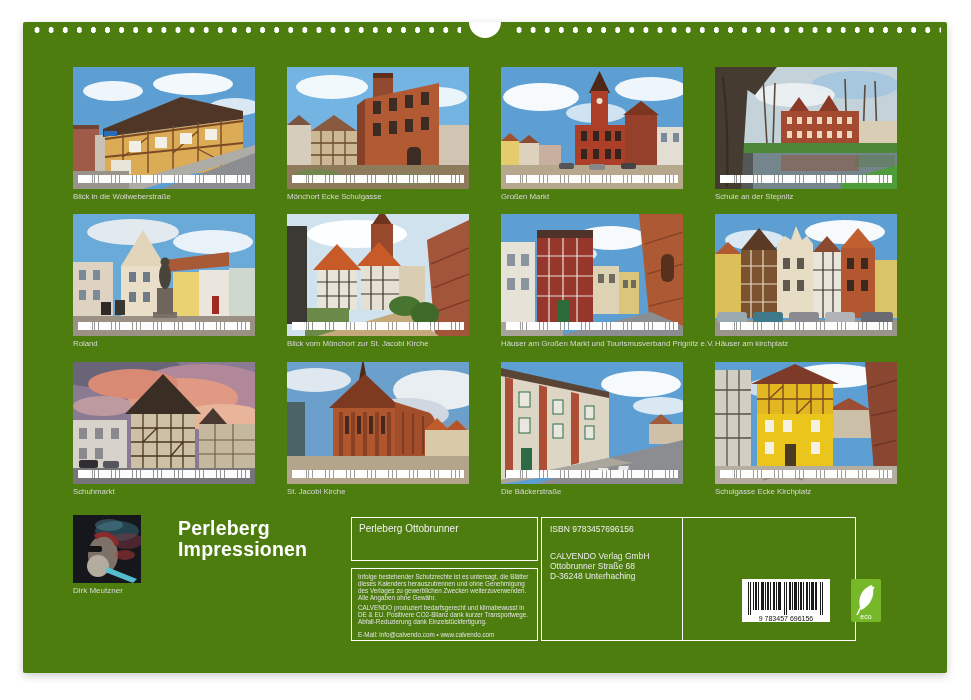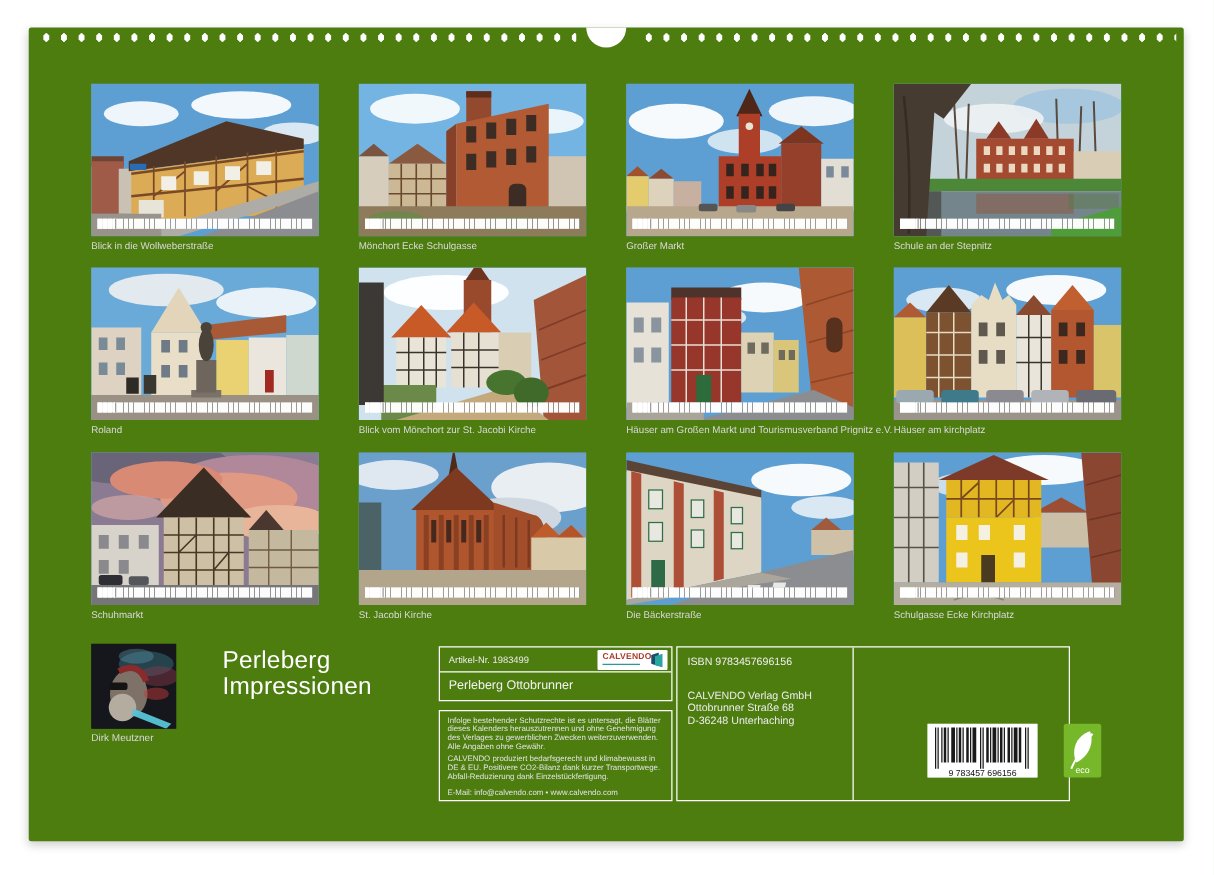--- a/index.html
+++ b/index.html
@@ -13,21 +13,21 @@
   .photo{position:absolute;width:182px;height:122px;overflow:hidden;background:#6aa5d5}
   .photo svg{display:block;width:182px;height:122px}
   .c1{left:50px}.c2{left:264px}.c3{left:478px}.c4{left:692px}
   .r1{top:45px}.r2{top:192px}.r3{top:340px}
   .strip{position:absolute;left:5px;right:5px;bottom:6px;height:8px;background-color:rgba(255,255,255,.55);background-image:repeating-linear-gradient(90deg,rgba(255,255,255,.95) 0 3.6px,rgba(110,110,110,.55) 3.6px 4.2px)}
   .strip::before{content:"";position:absolute;left:0;top:0;width:14px;height:100%;background:rgba(255,255,255,.9);border-right:1px solid rgba(90,90,90,.6)}
   .caption{position:absolute;color:#d9d9d9;font-size:7.8px;line-height:9px;white-space:nowrap}
   .capr1{top:170px}.capr2{top:317px}.capr3{top:465px}
   .author-photo{position:absolute;left:50px;top:493px;width:68px;height:68px;overflow:hidden;background:#15171c}
   .author-name{position:absolute;left:50px;top:564px;color:#d9d9d9;font-size:8px}
-  .main-title{position:absolute;left:155px;top:496px;color:#fff;font-size:19.5px;line-height:20.5px;font-weight:400;letter-spacing:.2px}
+  .main-title{position:absolute;left:155px;top:496px;color:#fff;font-size:19.5px;line-height:20.5px;font-weight:700;letter-spacing:.2px}
   .boxA{position:absolute;left:328px;top:495px;width:187px;height:44px;border:1.5px solid #fff}
   .boxA .rowA1{position:relative;height:20px;border-bottom:1.5px solid #fff}
   .article-no{position:absolute;left:7px;top:0;line-height:20px;font-size:7.5px;color:#ececec}
   .logo{position:absolute;right:3px;top:2px;width:56px;height:16px;background:#fff;border-radius:1px}
   .logo-text{position:absolute;left:4px;top:2px;font-size:6.8px;font-weight:bold;color:#a93c2b;letter-spacing:.2px}
   .logo-tagline{position:absolute;left:4px;top:10.5px;width:30px;height:1.6px;background:#2a9a96}
   .logo-icon{position:absolute;right:3px;top:2px;width:11px;height:12px}
   .product-title{padding:5px 7px;font-size:10px;color:#f2f2f2}
   .boxB{position:absolute;left:328px;top:546px;width:187px;height:73px;border:1.5px solid #fff;padding:4px 6px;color:#e3e3e3;font-size:6.3px;line-height:7px}
   .boxB p.p1{margin-bottom:3px}
@@ -143,21 +143,21 @@
         <rect x="156" y="60" width="26" height="42" fill="#e2ded4"></rect>
         <rect x="160" y="66" width="6" height="9" fill="#7a8a9a"></rect>
           <rect x="172" y="66" width="6" height="9" fill="#7a8a9a"></rect>
         <rect x="0" y="98" width="182" height="24" fill="#b7a78c"></rect>
         <rect x="58" y="96" width="15" height="6" rx="2" fill="#555"></rect>
         <rect x="88" y="97" width="16" height="6" rx="2" fill="#888"></rect>
         <rect x="120" y="96" width="15" height="6" rx="2" fill="#444"></rect>
       </svg>
       <div class="strip"></div>
     </div>
-    <div class="caption c3 capr1">Großer Markt</div>
+    <div class="caption c3 capr1">Großen Markt</div>
 
     <div class="photo c4 r1">
       <svg viewBox="0 0 182 122">
         <rect width="182" height="122" fill="#c4d2da"></rect>
         <ellipse cx="140" cy="18" rx="44" ry="14" fill="#9fc4de" opacity=".8"></ellipse>
         <ellipse cx="80" cy="28" rx="40" ry="12" fill="#eef2f4" opacity=".9"></ellipse>
         <path d="M48 10 L52 78 M60 16 L58 76 M130 12 L132 74 M150 18 L148 74 M160 14 L162 72" stroke="#5a4a3c" stroke-width="1.6" fill="none"></path>
         <rect x="66" y="44" width="78" height="34" fill="#a34a30"></rect>
         <polygon points="74,44 84,30 94,44" fill="#8a3a26"></polygon>
         <polygon points="104,44 114,28 124,44" fill="#8a3a26"></polygon>
@@ -477,31 +477,20 @@
       </svg>
     </div>
     <div class="author-name">Dirk Meutzner</div>
 
     <div class="main-title">
       <div>Perleberg</div>
       <div>Impressionen</div>
     </div>
 
     <div class="boxA">
-      <div class="rowA1">
-        <span class="article-no">Artikel-Nr. 1983499</span>
-        <div class="logo">
-          <span class="logo-text">CALVENDO</span>
-          <span class="logo-tagline"></span>
-          <svg class="logo-icon" viewBox="0 0 11 12">
-            <polygon points="1,2 7,0 7,11 1,9" fill="#1a4e6e"></polygon>
-            <polygon points="4,3 10,1 10,12 4,10" fill="#2aa6a0"></polygon>
-          </svg>
-        </div>
-      </div>
       <div class="product-title">Perleberg Ottobrunner</div>
     </div>
 
     <div class="boxB">
       <p class="p1">Infolge bestehender Schutzrechte ist es untersagt, die Blätter dieses Kalenders herauszutrennen und ohne Genehmigung des Verlages zu gewerblichen Zwecken weiterzuverwenden. Alle Angaben ohne Gewähr.</p>
       <p class="p2">CALVENDO produziert bedarfsgerecht und klimabewusst in DE &amp; EU. Positivere CO2-Bilanz dank kurzer Transportwege. Abfall-Reduzierung dank Einzelstückfertigung.</p>
       <p>E-Mail: info@calvendo.com • www.calvendo.com</p>
     </div>
 
     <div class="boxC">

